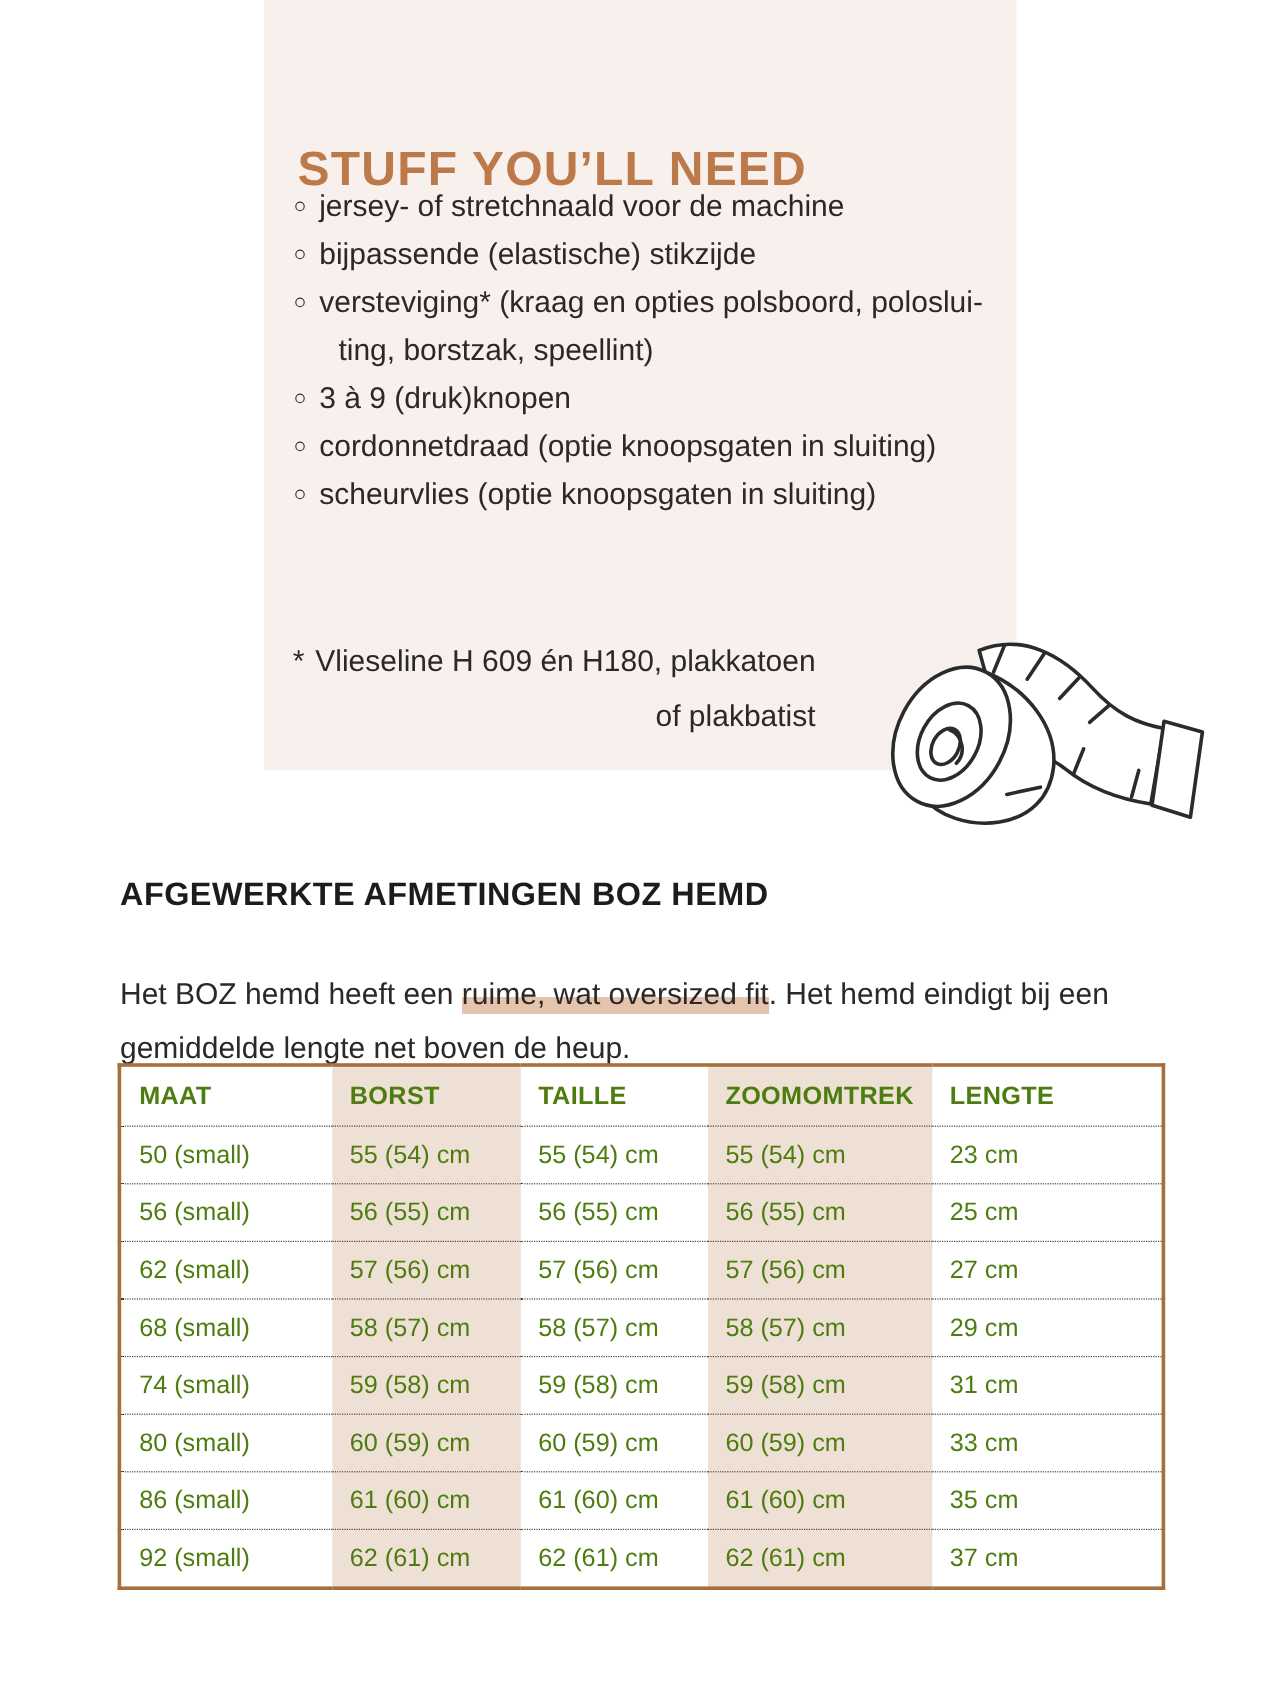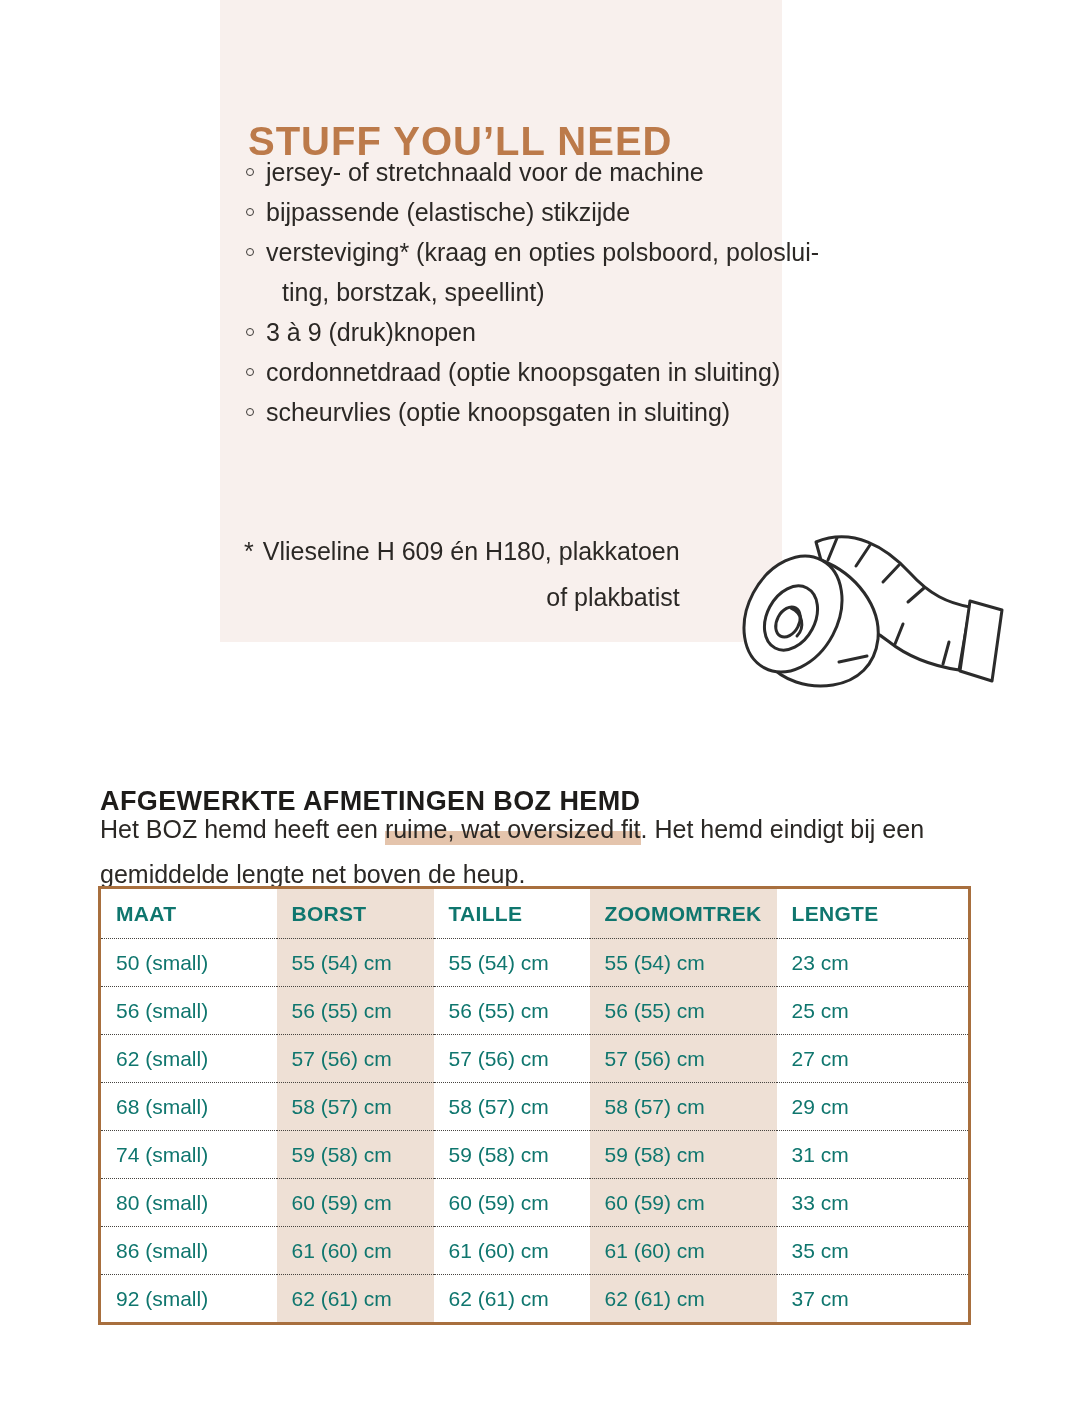--- a/index.html
+++ b/index.html
@@ -7,21 +7,21 @@
     position:relative;
     width:1065px; height:1420px;
     background:#ffffff;
     font-family:"Liberation Sans", sans-serif;
     color:#2b2825;
     overflow:hidden;
   }
 
   
   .panel {
-    position:absolute; left:220px; top:0; width:562px; height:642px;
+    position:absolute; left:220px; top:0; width:627px; height:642px;
     background:#f8f0ed;
   }
   .panel-title {
     position:absolute; left:28px; top:92px;
     font-size:40px; font-weight:700; letter-spacing:1px;
     color:#bc7a4a;
   }
   .supplies {
     position:absolute; left:24px; top:152px; width:585px;
     list-style:none; margin:0; padding:0;
@@ -40,38 +40,38 @@
     font-size:25px; line-height:46px;
     display:flex; gap:9px;
   }
   .footnote .lines span { display:block;text-align:right; }
 
   
   .tape { position:absolute; left:731px; top:512px; width:285px; height:198px; }
 
   
   .section-heading {
-    position:absolute; left:100px; top:764px;
+    position:absolute; left:100px; top:708px;
     font-size:27px; font-weight:700; letter-spacing:0.4px; color:#1e1c1a;
   }
   .intro {
     position:absolute; left:100px; top:782px; width:890px;
     font-size:25px; line-height:45px; color:#2b2825;
   }
   .hl {
     background:linear-gradient(transparent 54%, #e4c4ac 54%);
     padding-bottom:2px;
   }
 
   
   .size-table-wrap { position:absolute; left:98px; top:886px; width:870px; }
   table.size {
     width:870px; border-collapse:collapse;
     border:3px solid #a86f3e;
-    font-size:21px; color:#0f766e;
+    font-size:21px; color:#4d7c0f;
     table-layout:fixed;
   }
   table.size col.c1 { width:177px; }
   table.size col.c2 { width:157px; background:#eee0d5; }
   table.size col.c3 { width:156px; }
   table.size col.c4 { width:187px; background:#eee0d5; }
   table.size col.c5 { width:193px; }
   table.size th, table.size td {
     text-align:left; vertical-align:middle;
     padding:0 6px 0 15px; height:47px;

